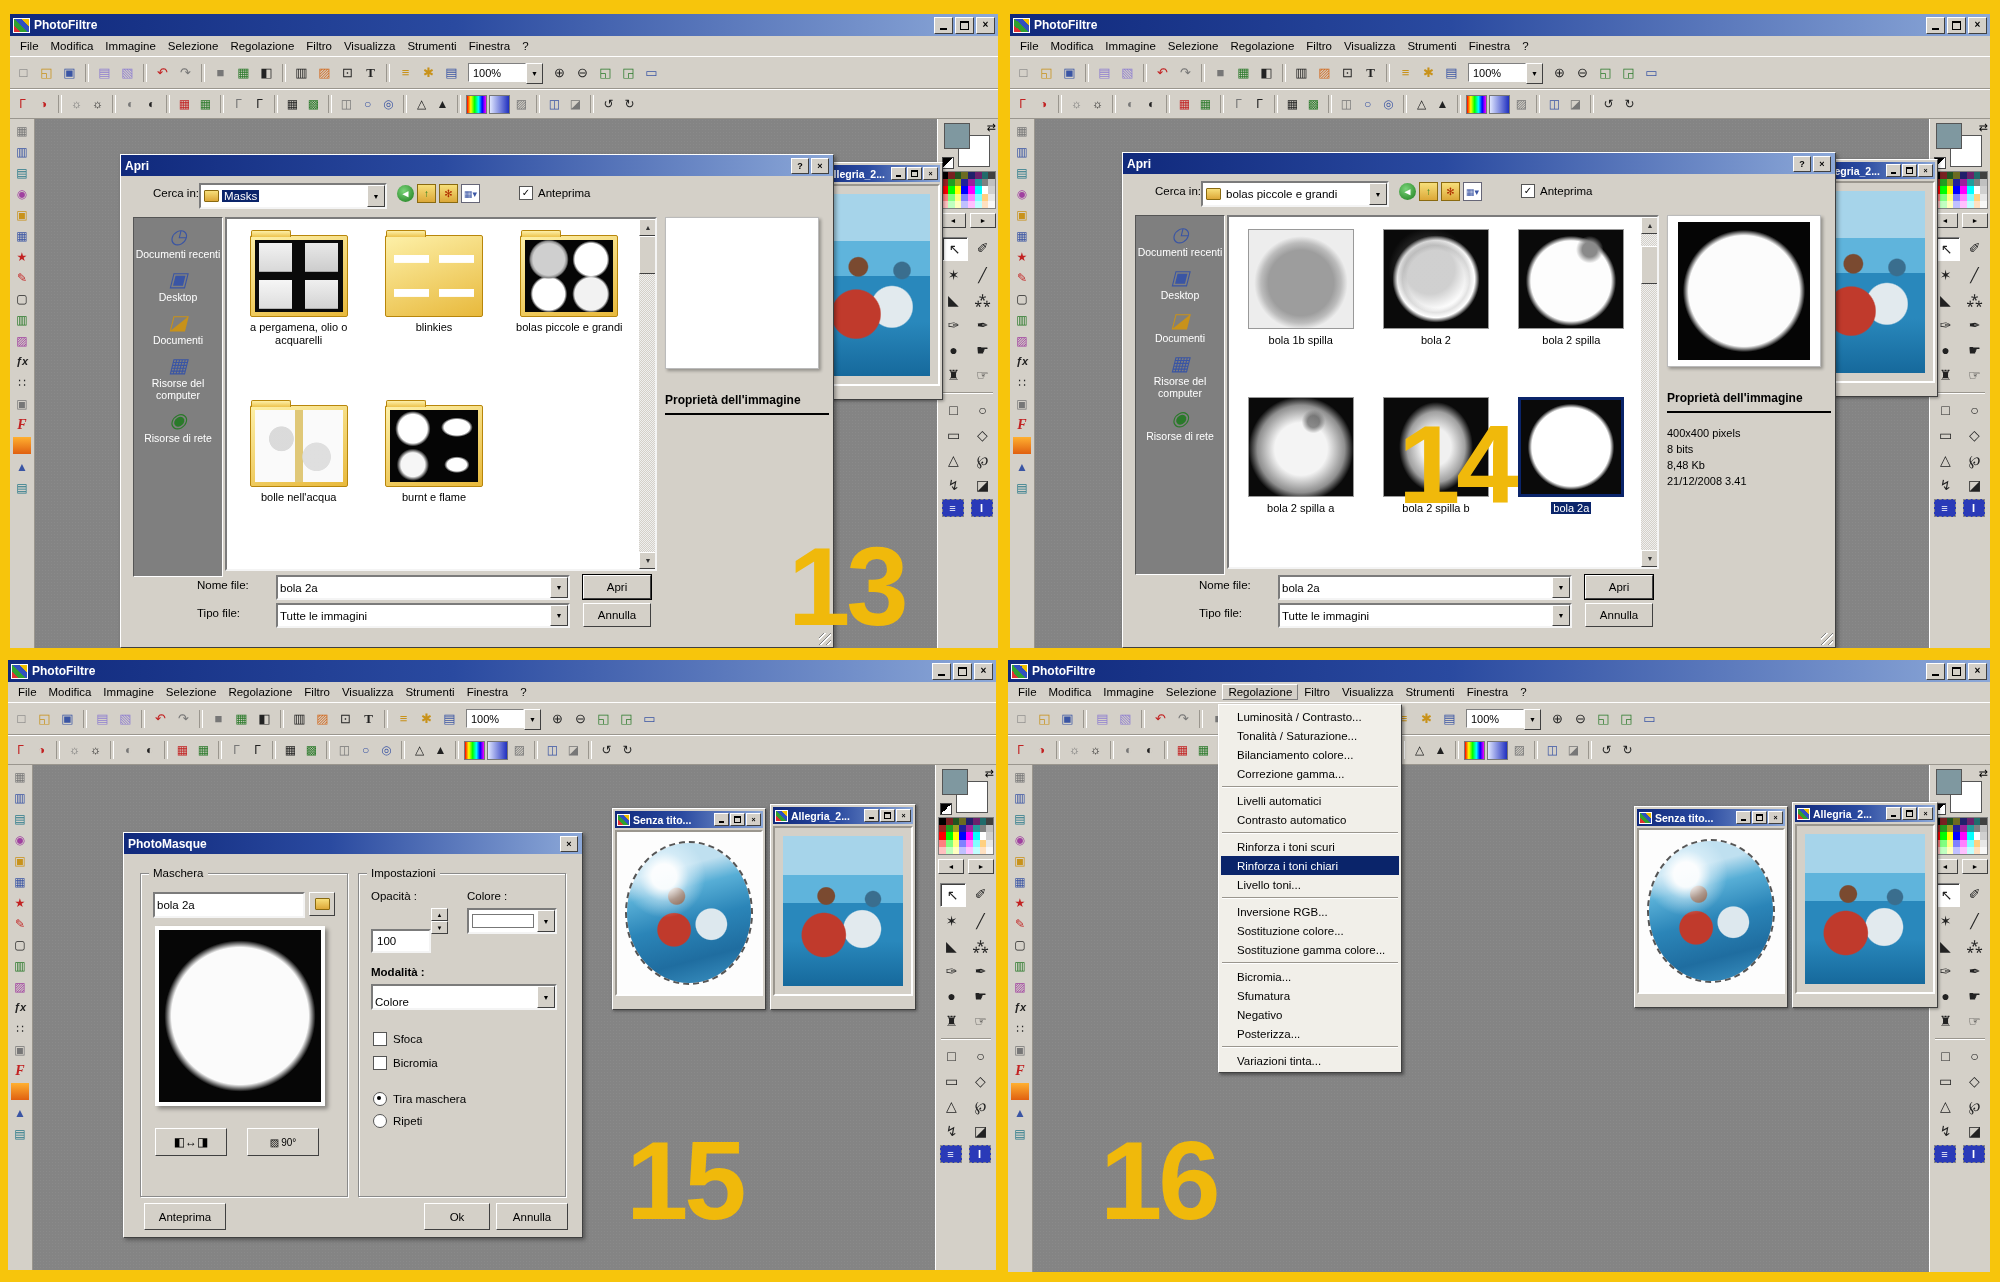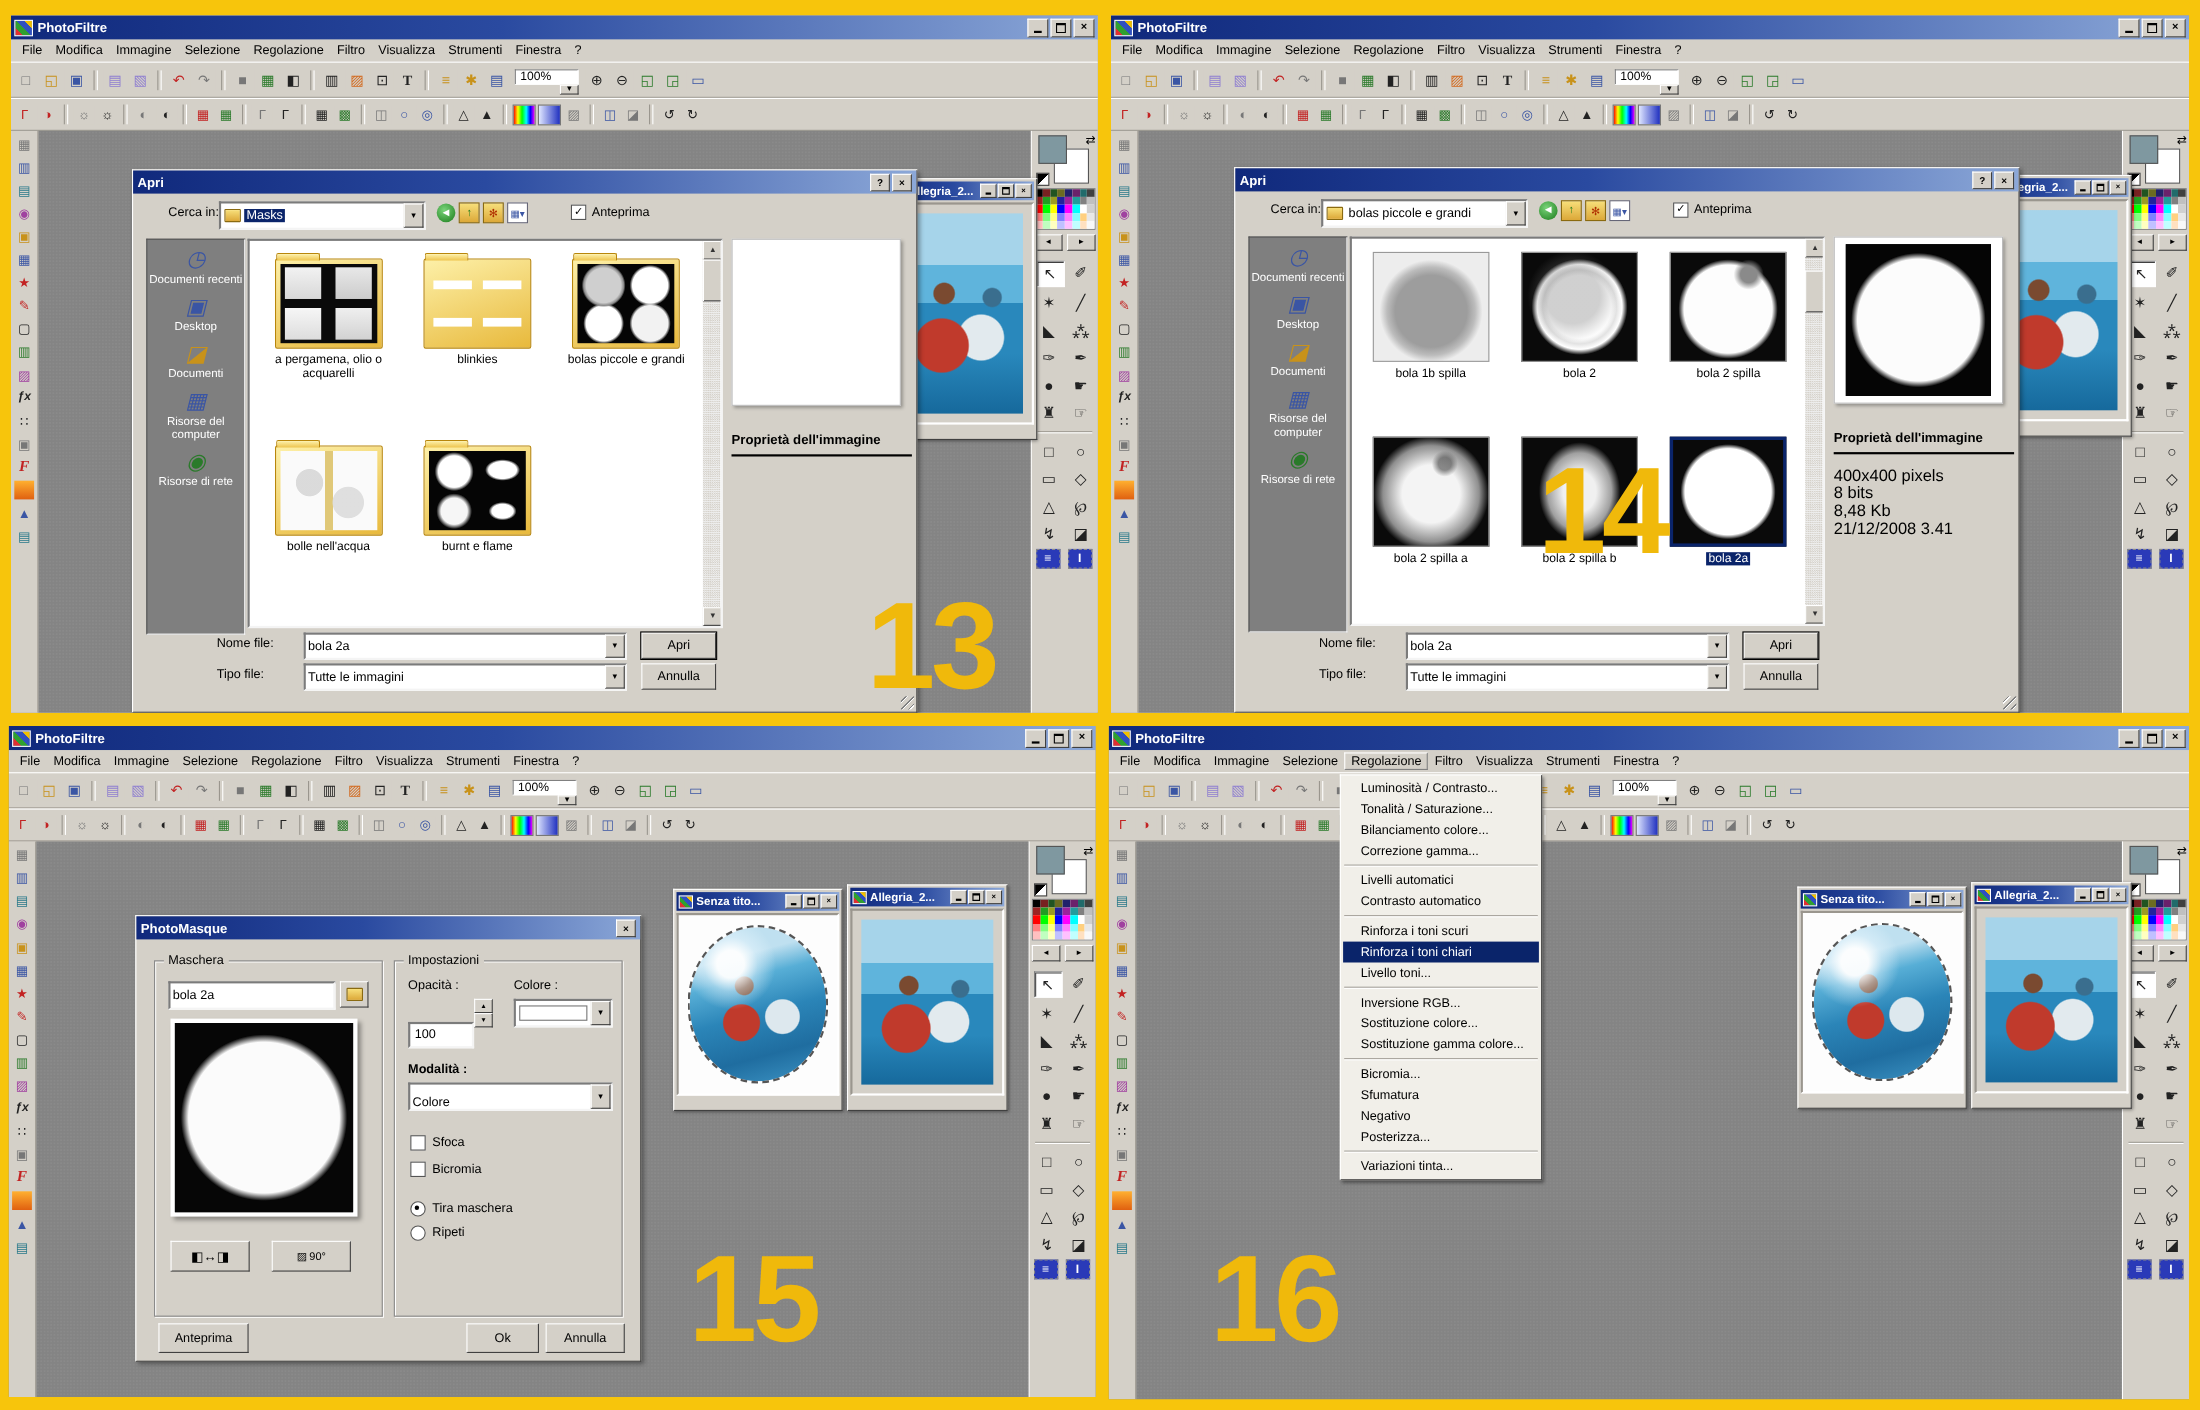--- a/index.html
+++ b/index.html
@@ -34,21 +34,21 @@
   .ic{width:21px;height:19px;display:flex;align-items:center;justify-content:center;
       font-size:13px;line-height:1;background:#d4d0c8;}
   .tb2 .ic{width:19px;height:17px;font-size:12px;}
   .vsep{width:2px;height:18px;border-left:1px solid #9a968e;border-right:1px solid #fff;margin:0 3px;}
   .k{color:#222;} .r{color:#c22222;} .b{color:#3a55a4;} .g{color:#2a7a2a;}
   .gd{color:#c8921a;} .pu{color:#8f7fd0;} .gy{color:#777;} .or{color:#d2691e;}
   .tc{color:#2a7a8a;} .mg{color:#a040a0;}
   .serifT{font-family:"Liberation Serif",serif;font-weight:bold;}
   .rainbow{background:linear-gradient(90deg,#f00,#ff0,#0f0,#0ff,#00f,#f0f);color:transparent;border:1px solid #777;}
   .bluegrad{background:linear-gradient(90deg,#dfe6ff,#2030c0);color:transparent;border:1px solid #777;}
-  .zoombox{display:flex;align-items:flex-end;margin:0 4px;height:19px;flex-direction:column;}
+  .zoombox{display:flex;align-items:flex-start;margin:0 4px;height:19px;}
   .zval{width:52px;height:17px;background:#fff;border:1px solid;border-color:#808080 #fff #fff #808080;
         font-size:11px;display:flex;align-items:center;padding-left:4px;}
   .dda{width:15px;height:19px;background:#d4d0c8;border:1px solid;border-color:#fff #404040 #404040 #fff;
        font-size:7px;display:flex;align-items:center;justify-content:center;}
   .pfbody{flex:1;display:flex;min-height:0;}
   .lbar{width:24px;background:#d4d0c8;border-right:1px solid #9a968e;display:flex;flex-direction:column;
         align-items:center;padding-top:3px;gap:4px;}
   .li{width:18px;height:17px;display:flex;align-items:center;justify-content:center;font-size:12px;
       line-height:1;}
   .li.fx{font-style:italic;font-size:11px;font-weight:bold;}
@@ -179,21 +179,21 @@
   .t4{background:radial-gradient(circle at 62% 24%,rgba(90,90,90,.7) 0 6%,transparent 12%),
       radial-gradient(circle at 50% 52%,#f4f4f4 0 36%,#8f8f8f 60%,#0a0a0a 72%),#0a0a0a;}
   .t5{background:radial-gradient(48% 62% at 50% 50%,#f0f0f0 0 30%,#a0a0a0 58%,#0a0a0a 74%),#0a0a0a;}
   .t6{background:radial-gradient(circle at 50% 50%,#fff 0 57%,#0a0a0a 63%),#0a0a0a;}
   .pvbox{position:absolute;left:544px;top:62px;width:152px;height:150px;background:#fff;
          box-shadow:2px 2px 3px rgba(0,0,0,.3);border:1px solid #bbb;}
   .maskimg{position:absolute;inset:6px 10px;background:
      radial-gradient(circle at 50% 50%,#fcfcfc 0 58%,#050505 64%),#050505;}
   .ptitle{position:absolute;left:544px;top:238px;width:164px;font-size:12px;font-weight:bold;color:#000;
           border-bottom:2px solid #000;padding-bottom:6px;}
-  .props{position:absolute;left:544px;top:272px;font-size:15px;line-height:16px;color:#000;}
+  .props{position:absolute;left:544px;top:272px;font-size:11px;line-height:16px;color:#000;}
   .frow{position:absolute;left:0;height:22px;width:100%;}
   .fr-l{position:absolute;left:76px;top:4px;}
   .fr-c{position:absolute;left:155px;top:0;width:290px;height:21px;}
   .fr-b{position:absolute;left:462px;top:0;width:66px;height:22px;}
   .grip{position:absolute;right:2px;bottom:2px;width:12px;height:12px;
         background:repeating-linear-gradient(135deg,transparent 0 3px,#808080 3px 4px,#fff 4px 5px);}
 
   
   .gbox{position:absolute;border:1px solid #8a8a8a;box-shadow:inset 1px 1px 0 #fff,1px 1px 0 #fff;}
   .legend{position:absolute;left:8px;top:-7px;background:#d4d0c8;padding:0 4px;font-size:11.5px;}

